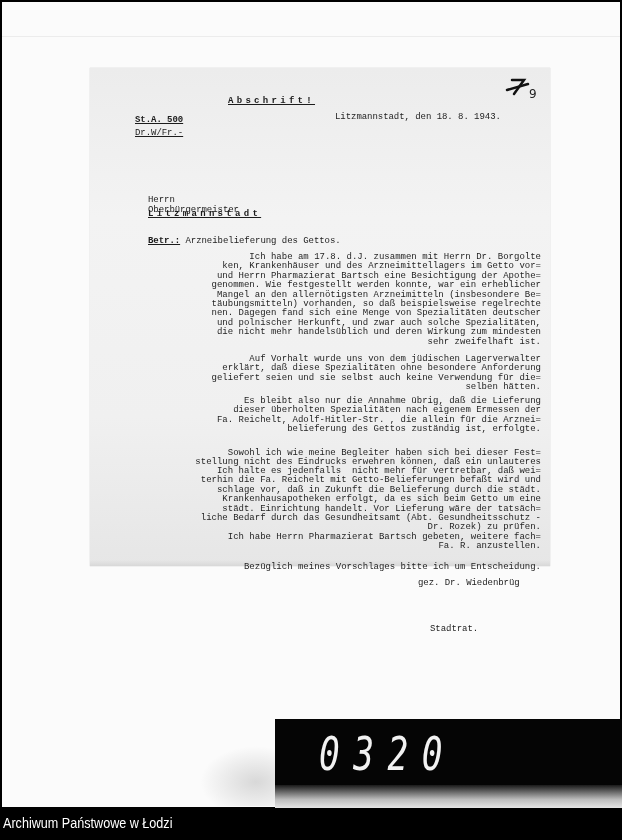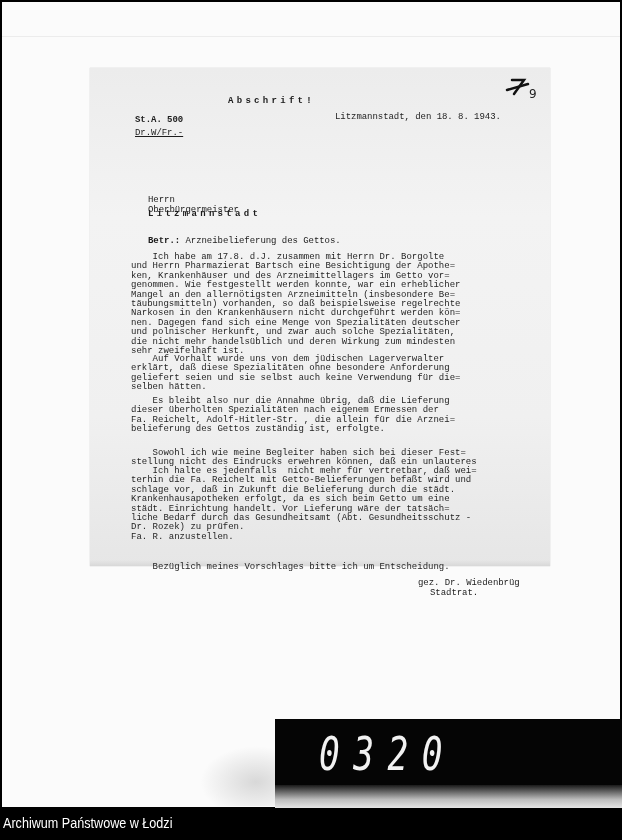--- a/index.html
+++ b/index.html
@@ -22,26 +22,26 @@
   }
   .paper::after {
     content: ""; position: absolute; left: 0; bottom: 0; width: 100%; height: 6px;
     background: linear-gradient(180deg, transparent, #d8d8d8);
   }
   .t {
     position: absolute; color: #1c1c1c; font-size: 9px; line-height: 10px;
     white-space: pre; font-family: "Liberation Mono", monospace; letter-spacing: -0.05px;
   }
   .bold { font-weight: bold; }
-  .u { }
+  .u { text-decoration: underline; }
   .spaced { letter-spacing: 3.3px; }
   .hand {
     position: absolute; left: 504px; top: 74px; width: 40px; height: 30px;
   }
-  .body-p { position: absolute; left: 131px; width: 410px; }
+  .body-p { position: absolute; left: 131px; width: 410px; text-align: right; }
   .body-p .line { display: block; height: 9.4px; font-size: 9px; line-height: 9.4px; white-space: pre; color: #1f1f1f; }
   .counter-box {
     position: absolute; left: 275px; top: 719px; width: 411px; height: 90px; background: #050505;
   }
   .counter-box .fade {
     position: absolute; left: 0; bottom: 0; width: 100%; height: 24px;
     background: linear-gradient(180deg, #1a1a1a 0%, #bcbcbc 60%, #eaeaea 100%);
   }
   .counter {
     position: absolute; left: 44px; top: 8px; color: #f2f2f2;
@@ -81,26 +81,25 @@
 </svg>
 
 <div class="t" style="left:148px; top:195px;">Herrn</div>
 <div class="t" style="left:148px; top:205px;">Oberbürgermeister</div>
 <div class="t bold u spaced" style="left:148px; top:208px; margin-top:0; top:209px;"><span>Litzmannstadt</span></div>
 
 <div class="t" style="left:148px; top:236px;"><span class="bold u">Betr.:</span> <span>Arzneibelieferung des Gettos.</span></div>
 
 <div class="body-p" style="top:253px;">
   <span class="line">    Ich habe am 17.8. d.J. zusammen mit Herrn Dr. Borgolte</span>
+  <span class="line">ken, Krankenhäuser und des Arzneimittellagers im Getto vor=</span>
   <span class="line">und Herrn Pharmazierat Bartsch eine Besichtigung der Apothe=</span>
-  <span class="line">ken, Krankenhäuser und des Arzneimittellagers im Getto vor=</span>
   <span class="line">genommen. Wie festgestellt werden konnte, war ein erheblicher</span>
   <span class="line">Mangel an den allernötigsten Arzneimitteln (insbesondere Be=</span>
   <span class="line">täubungsmitteln) vorhanden, so daß beispielsweise regelrechte</span>
-  <span class="line">Narkosen in den Krankenhäusern nicht durchgeführt werden kön=</span>
   <span class="line">nen. Dagegen fand sich eine Menge von Spezialitäten deutscher</span>
   <span class="line">und polnischer Herkunft, und zwar auch solche Spezialitäten,</span>
   <span class="line">die nicht mehr handelsüblich und deren Wirkung zum mindesten</span>
   <span class="line">sehr zweifelhaft ist.</span>
 </div>
 
 <div class="body-p" style="top:355px;">
   <span class="line">    Auf Vorhalt wurde uns von dem jüdischen Lagerverwalter</span>
   <span class="line">erklärt, daß diese Spezialitäten ohne besondere Anforderung</span>
   <span class="line">geliefert seien und sie selbst auch keine Verwendung für die=</span>
@@ -123,29 +122,30 @@
   <span class="line">    Ich halte es jedenfalls  nicht mehr für vertretbar, daß wei=</span>
   <span class="line">terhin die Fa. Reichelt mit Getto-Belieferungen befaßt wird und</span>
   <span class="line">schlage vor, daß in Zukunft die Belieferung durch die städt.</span>
   <span class="line">Krankenhausapotheken erfolgt, da es sich beim Getto um eine</span>
   <span class="line">städt. Einrichtung handelt. Vor Lieferung wäre der tatsäch=</span>
   <span class="line">liche Bedarf durch das Gesundheitsamt (Abt. Gesundheitsschutz -</span>
   <span class="line">Dr. Rozek) zu prüfen.</span>
 </div>
 
 <div class="body-p" style="top:533px;">
+  <span class="line">    Ich habe Herrn Pharmazierat Bartsch gebeten, weitere fach=</span>
   <span class="line">Fa. R. anzustellen.</span>
 </div>
 
 <div class="body-p" style="top:563px;">
   <span class="line">    Bezüglich meines Vorschlages bitte ich um Entscheidung.</span>
 </div>
 
 <div class="t" style="left:418px; top:578px;">gez. Dr. Wiedenbrüg</div>
-<div class="t" style="left:430px; top:588px;">Stadtrat.</div>
+<div class="t" style="left:430px; top:624px;">Stadtrat.</div>
 
 <div class="smudge"></div>
 
 <div class="counter-box">
   <div class="fade"></div>
   <div class="counter">0320</div>
 </div>
 
 <div class="footer">
   <div class="footer-label">Archiwum Państwowe w Łodzi</div>

